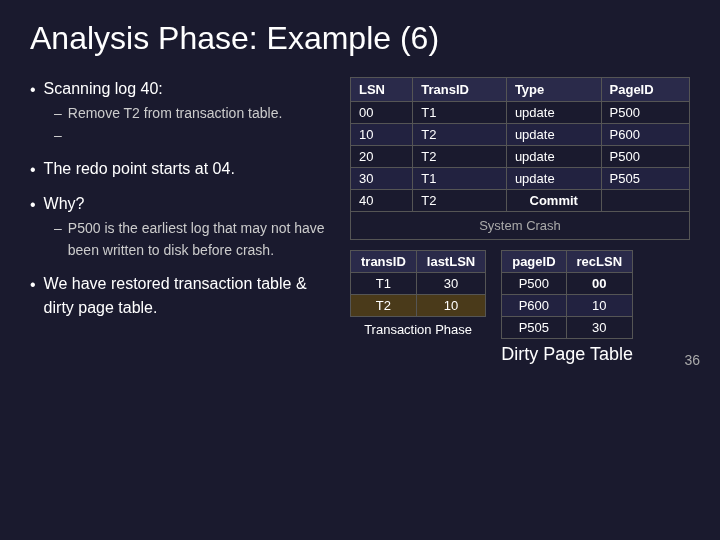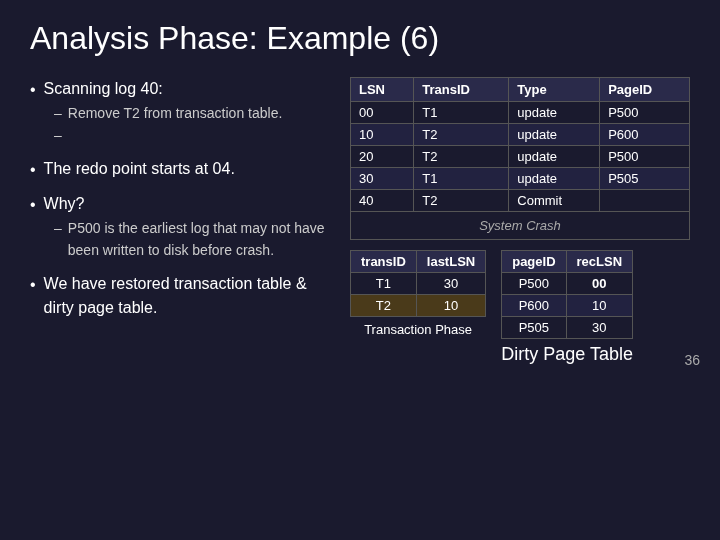--- a/index.html
+++ b/index.html
@@ -112,27 +112,27 @@
       color: #ffffff;
       background: #1a1a2e;
     }
 
     .log-table tr:nth-child(even) td {
       background: #222240;
     }
 
     .commit-text {
       color: #ffd700;
-      font-weight: normal;
+      font-weight: bold;
+      text-align: center;
     }
 
     .system-crash-row td {
       text-align: center;
       background: #1a1a2e !important;
-      font-style: italic;
       padding: 6px;
       color: #aaaaaa;
       border: 1px solid #555;
     }
 
     
     .bottom-tables {
       display: flex;
       gap: 15px;
       align-items: flex-start;

